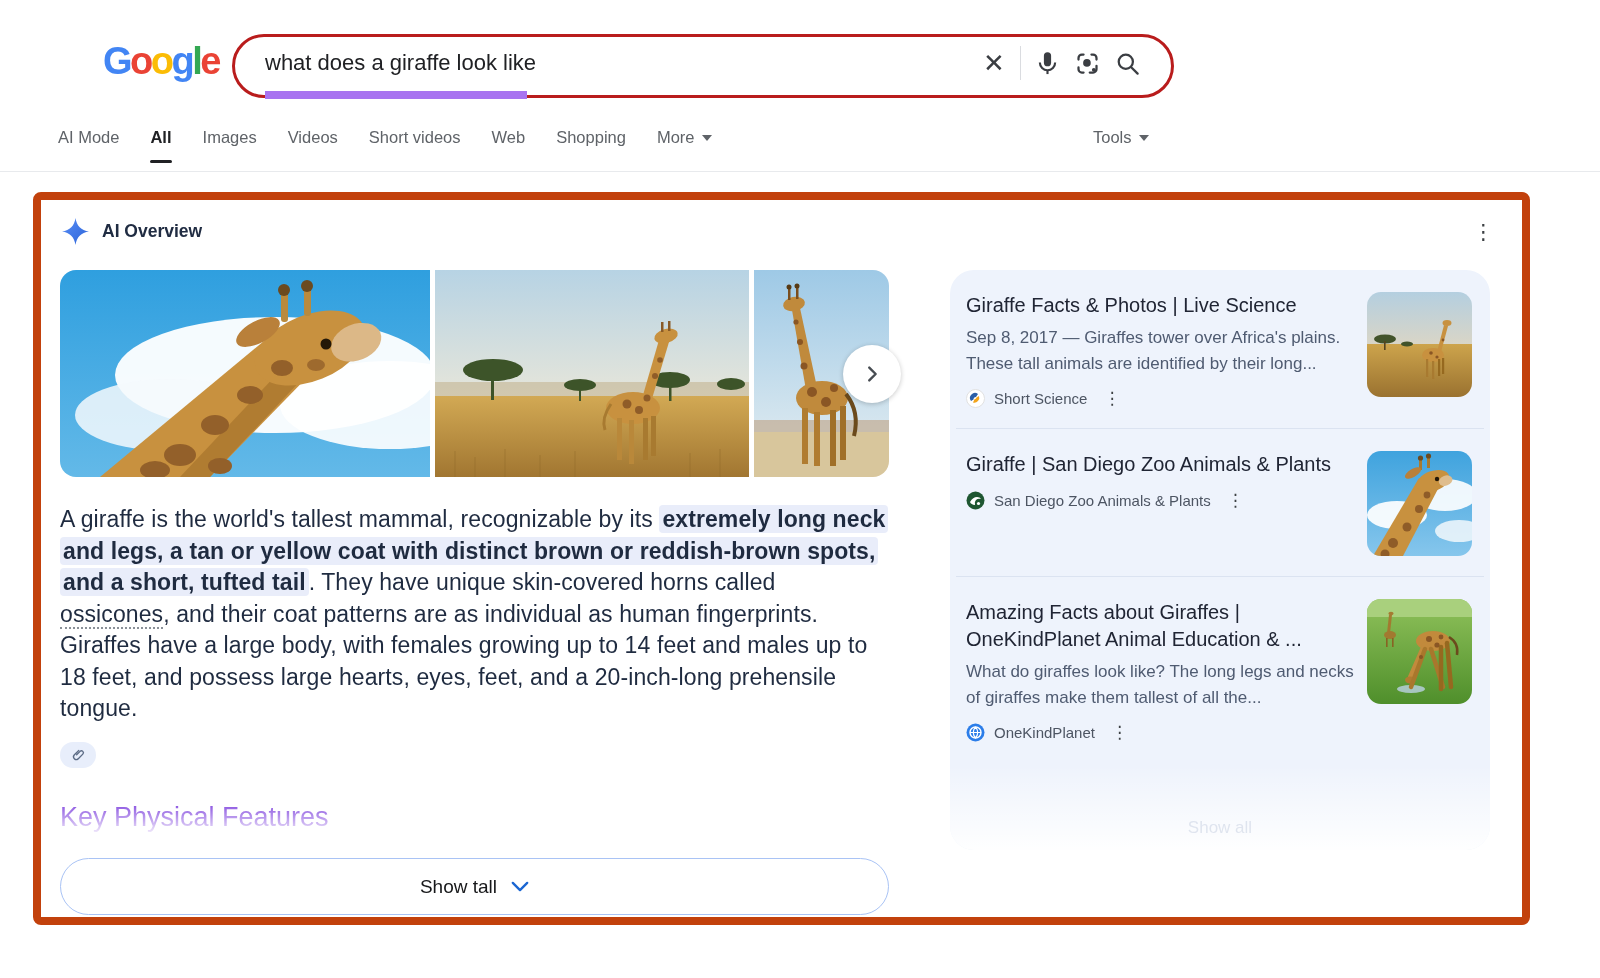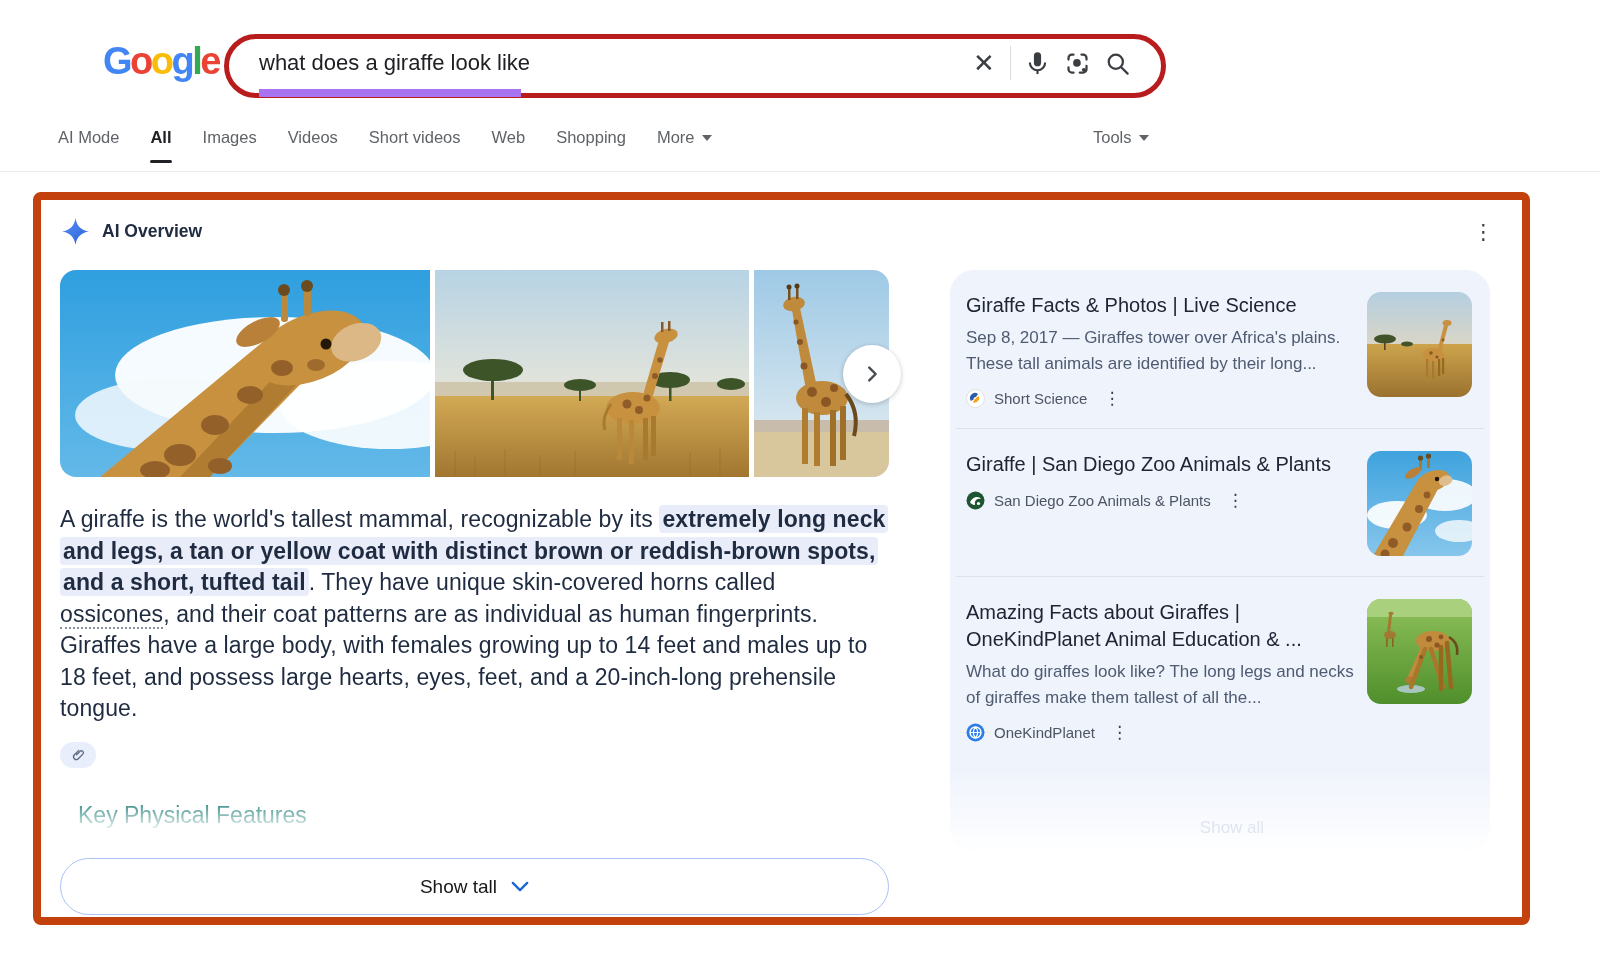--- a/index.html
+++ b/index.html
@@ -6,21 +6,21 @@
     font-family:"Liberation Sans","DejaVu Sans",sans-serif;-webkit-font-smoothing:antialiased;}
 
   
   #logo{position:absolute;left:60px;top:40px;font-size:38px;font-weight:700;letter-spacing:-2.5px;cursor:pointer;margin-left:43px;}
   #logo span{display:inline-block;}
   #logo .l0,#logo .l3{color:#4285F4;}
   #logo .l1,#logo .l5{color:#EA4335;}
   #logo .l2{color:#FBBC05;}
   #logo .l4{color:#34A853;}
 
-  #searchbar{position:absolute;left:224px;top:34px;width:942px;height:64px;border:5px solid #b91c1c;
+  #searchbar{position:absolute;left:232px;top:34px;width:942px;height:64px;border:3px solid #b91c1c;
     border-radius:33px;background:#fff;display:flex;align-items:center;box-sizing:border-box;padding:0 24px 6px 30px;}
   #searchbar .query{flex:1;font-size:22px;color:#202124;white-space:nowrap;overflow:hidden;}
   #searchbar .underline{position:absolute;left:30px;bottom:-4px;width:262px;height:8px;background:#a873f0;}
   .sico{display:flex;align-items:center;justify-content:center;width:40px;height:40px;cursor:pointer;flex:0 0 auto;}
   .clear-glyph{font-size:26px;color:#3a3d42;line-height:1;}
   .vdiv{width:1px;height:34px;background:#dadce0;margin:0 6px;flex:0 0 auto;}
 
   
   #nav{position:absolute;left:58px;top:128px;display:flex;align-items:center;gap:31px;font-size:16.5px;color:#5f6368;}
   .tab{position:relative;cursor:pointer;padding-bottom:16px;white-space:nowrap;}
@@ -47,23 +47,23 @@
     box-shadow:0 1px 5px rgba(0,0,0,.22);display:flex;align-items:center;justify-content:center;cursor:pointer;}
 
   #para{margin-top:27px;font-size:23px;line-height:1.37;color:#1f2b40;letter-spacing:.1px;}
   .hl{background:#e9edfa;font-weight:600;border-radius:4px;padding:1px 3px;
       -webkit-box-decoration-break:clone;box-decoration-break:clone;cursor:pointer;}
   .dotted{border-bottom:2.5px dotted #8a9098;cursor:pointer;}
 
   #linkchip{margin-top:17px;width:36px;height:26px;border-radius:13px;background:#e8eefb;
     display:flex;align-items:center;justify-content:center;cursor:pointer;}
 
-  #fadedhead{margin-top:34px;font-size:23px;font-weight:500;color:#0f766e;
+  #fadedhead{margin-top:34px;font-size:27px;font-weight:500;color:#6d28d9;
     -webkit-mask-image:linear-gradient(to bottom,rgba(0,0,0,.85),rgba(0,0,0,.1));
-    mask-image:linear-gradient(to bottom,rgba(0,0,0,.85),rgba(0,0,0,.1));margin-left:18px;}
+    mask-image:linear-gradient(to bottom,rgba(0,0,0,.85),rgba(0,0,0,.1));}
 
   #showmore{position:absolute;left:0;bottom:0;width:829px;height:57px;box-sizing:border-box;
     border:1.5px solid #a9c3f5;border-radius:29px;background:#fff;display:flex;align-items:center;
     justify-content:center;gap:14px;cursor:pointer;}
   #showmore .sm-label{font-size:19px;color:#17181a;}
 
   
   #rightcol{position:absolute;left:909px;top:70px;width:540px;height:580px;background:#eef3fc;
     border-radius:24px;overflow:hidden;}
   .card{display:flex;padding:22px 18px 20px 16px;}
@@ -72,21 +72,21 @@
   .card .csnip{margin-top:7px;font-size:17px;line-height:1.5;color:#4f5b71;}
   .srcrow{margin-top:13px;display:flex;align-items:center;}
   .srcrow .favicon{width:19px;height:19px;flex:0 0 auto;margin-right:9px;}
   .srcrow .srclabel{font-size:15px;color:#4d5563;}
   .srcrow .kebab2{font-size:17px;color:#3c4043;margin-left:16px;cursor:pointer;line-height:1;}
   .thumb{width:105px;height:105px;border-radius:14px;overflow:hidden;flex:0 0 auto;cursor:pointer;}
   .thumb svg{display:block;}
   .cdiv{height:1px;background:#dbe3f1;margin:0 6px;}
   #panelfade{position:absolute;left:0;bottom:0;width:540px;height:85px;
     background:linear-gradient(to bottom,rgba(255,255,255,0),rgba(255,255,255,.96));pointer-events:none;}
-  #showall{position:absolute;left:12px;bottom:12px;width:540px;text-align:center;font-size:17px;
+  #showall{position:absolute;left:0;bottom:12px;width:540px;text-align:center;font-size:17px;
     color:#aebbd3;opacity:.35;cursor:pointer;}
 </style>
 </head>
 <body>
 
 <div id="logo">
   <span class="l0">G</span><span class="l1">o</span><span class="l2">o</span><span class="l3">g</span><span class="l4">l</span><span class="l5">e</span>
 </div>
 
 <div id="searchbar">

